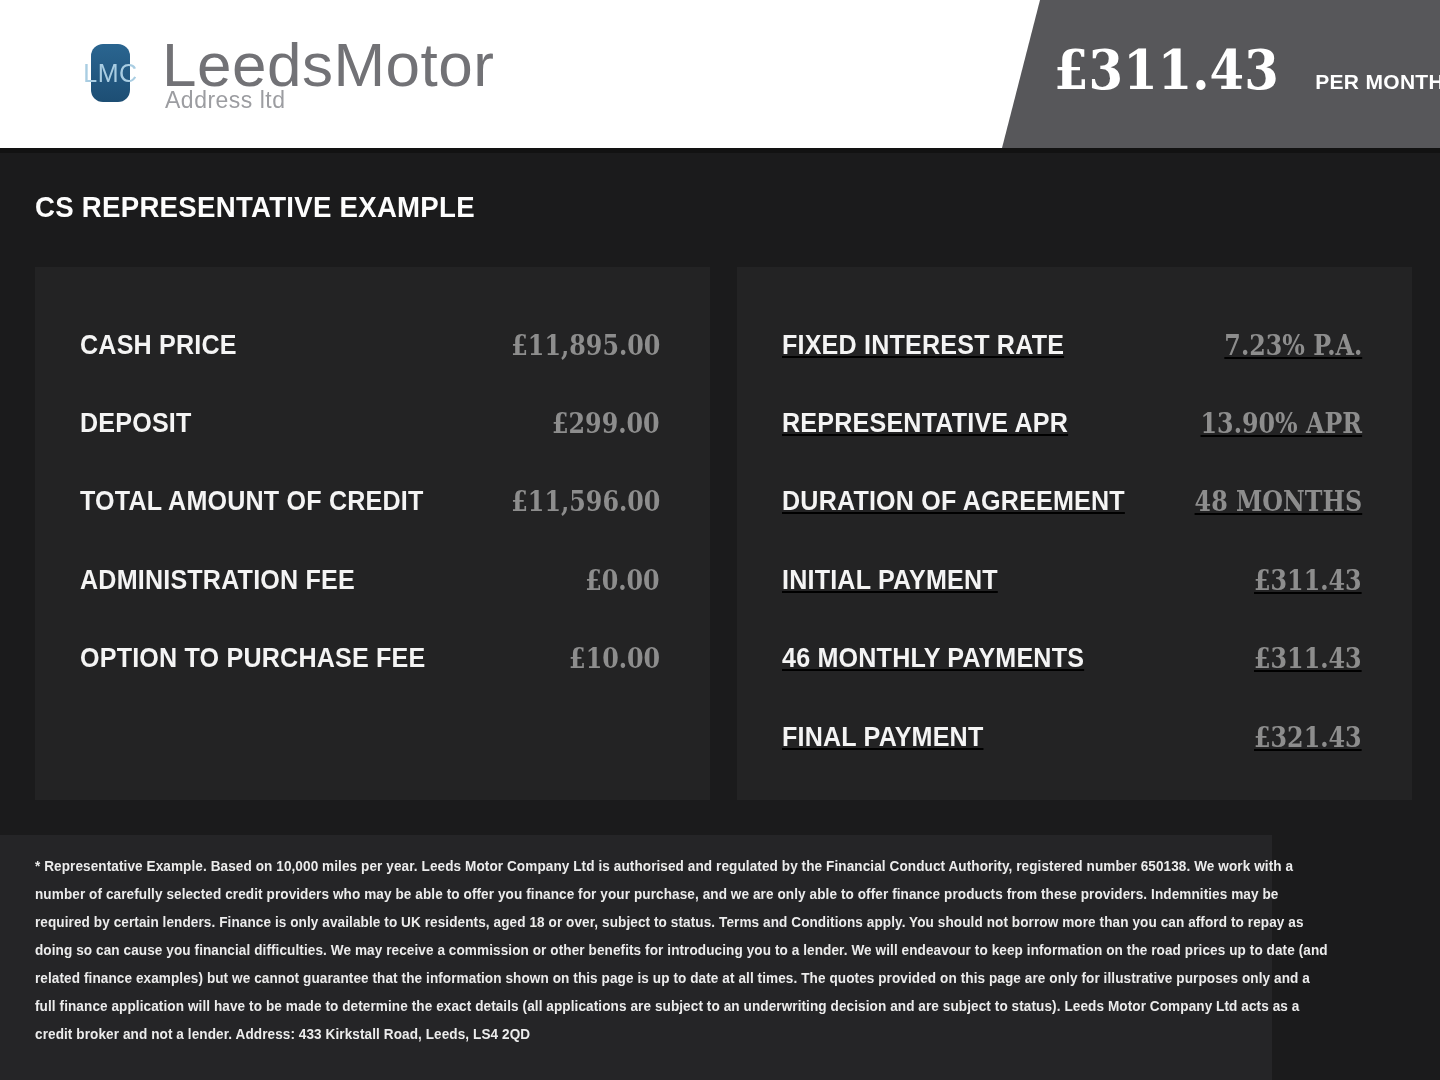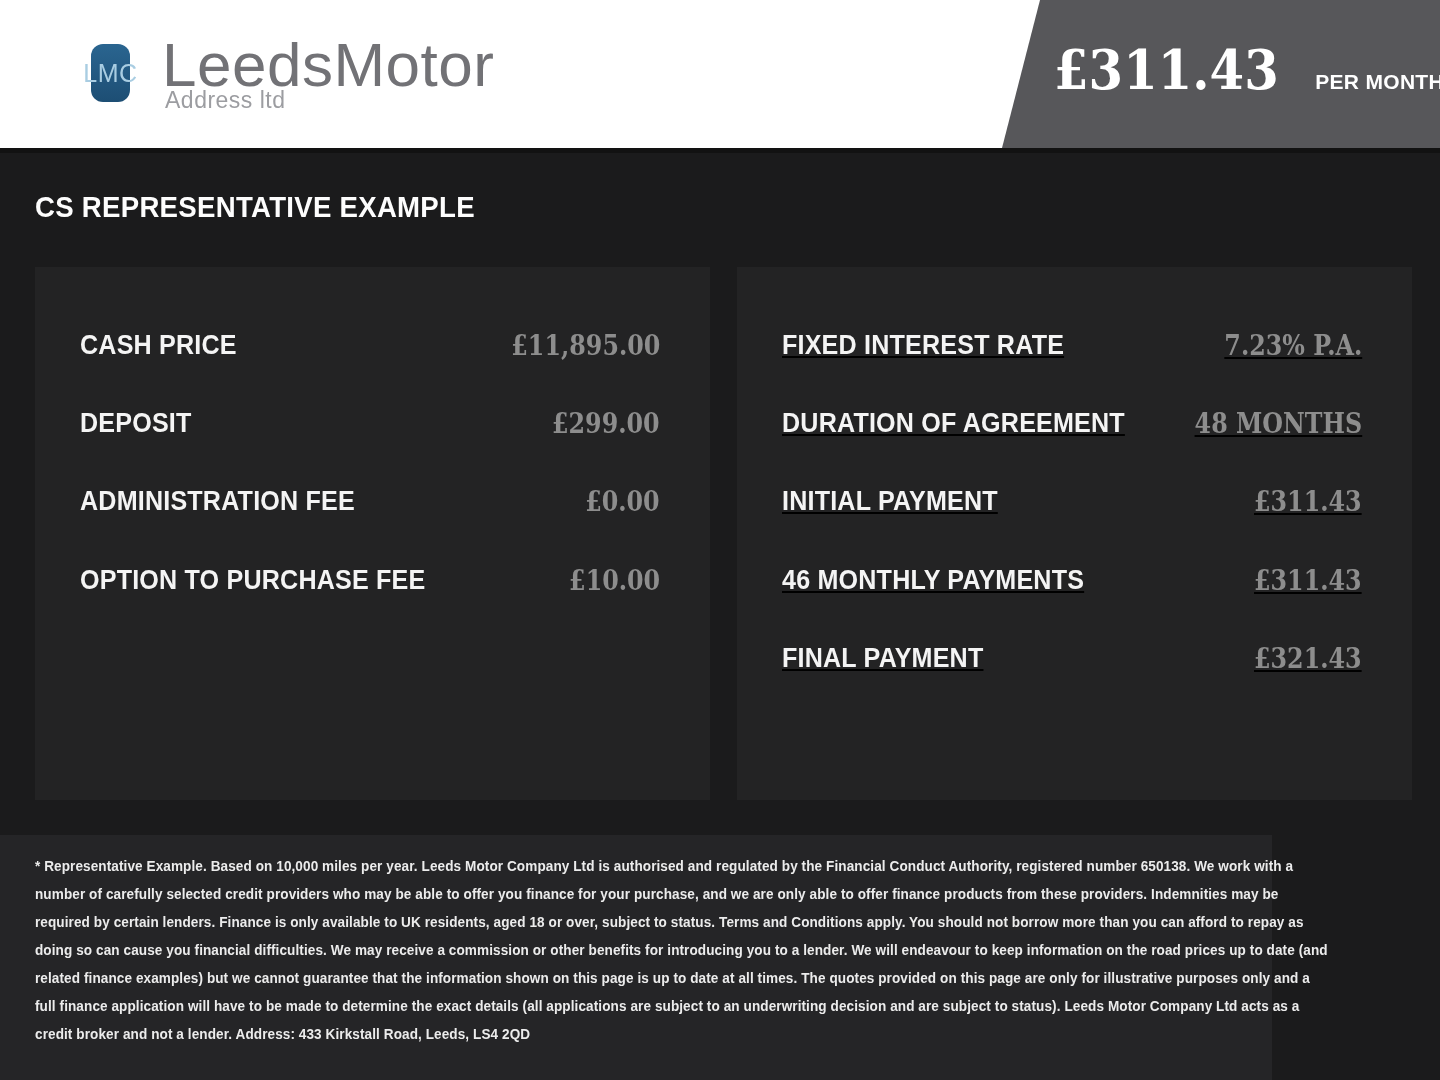--- a/index.html
+++ b/index.html
@@ -118,33 +118,41 @@
   <section class="panel panel-left">
     <div class="row">
       <span class="row-label">CASH PRICE</span>
       <span class="row-value">£11,895.00</span>
     </div>
     <div class="row">
       <span class="row-label">DEPOSIT</span>
       <span class="row-value">£299.00</span>
     </div>
     <div class="row">
+      <span class="row-label">TOTAL AMOUNT OF CREDIT</span>
+      <span class="row-value">£11,596.00</span>
+    </div>
+    <div class="row">
       <span class="row-label">ADMINISTRATION FEE</span>
       <span class="row-value">£0.00</span>
     </div>
     <div class="row">
       <span class="row-label">OPTION TO PURCHASE FEE</span>
       <span class="row-value">£10.00</span>
     </div>
   </section>
 
   <section class="panel panel-right">
     <div class="row">
       <span class="row-label">FIXED INTEREST RATE</span>
       <span class="row-value">7.23% P.A.</span>
+    </div>
+    <div class="row">
+      <span class="row-label">REPRESENTATIVE APR</span>
+      <span class="row-value">13.90% APR</span>
     </div>
     <div class="row">
       <span class="row-label">DURATION OF AGREEMENT</span>
       <span class="row-value">48 MONTHS</span>
     </div>
     <div class="row">
       <span class="row-label">INITIAL PAYMENT</span>
       <span class="row-value">£311.43</span>
     </div>
     <div class="row">

